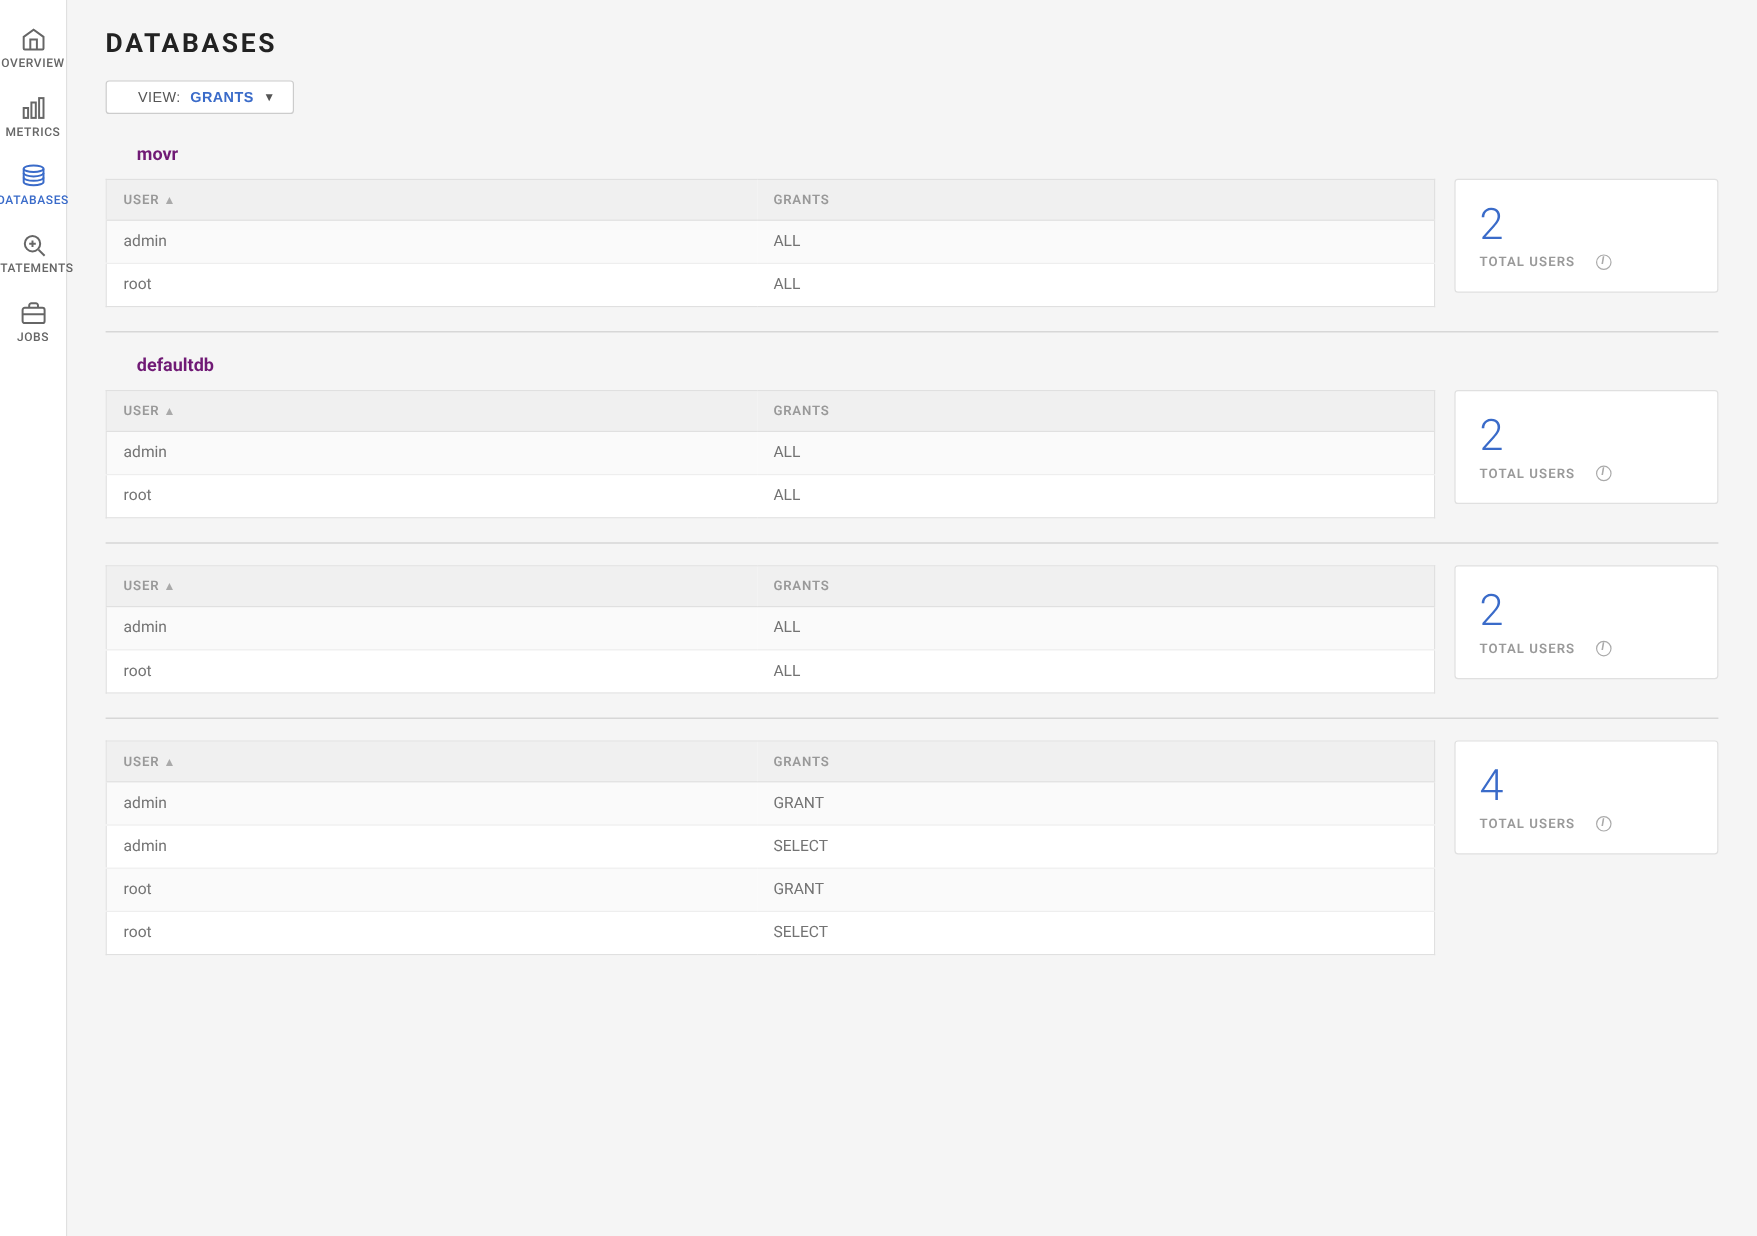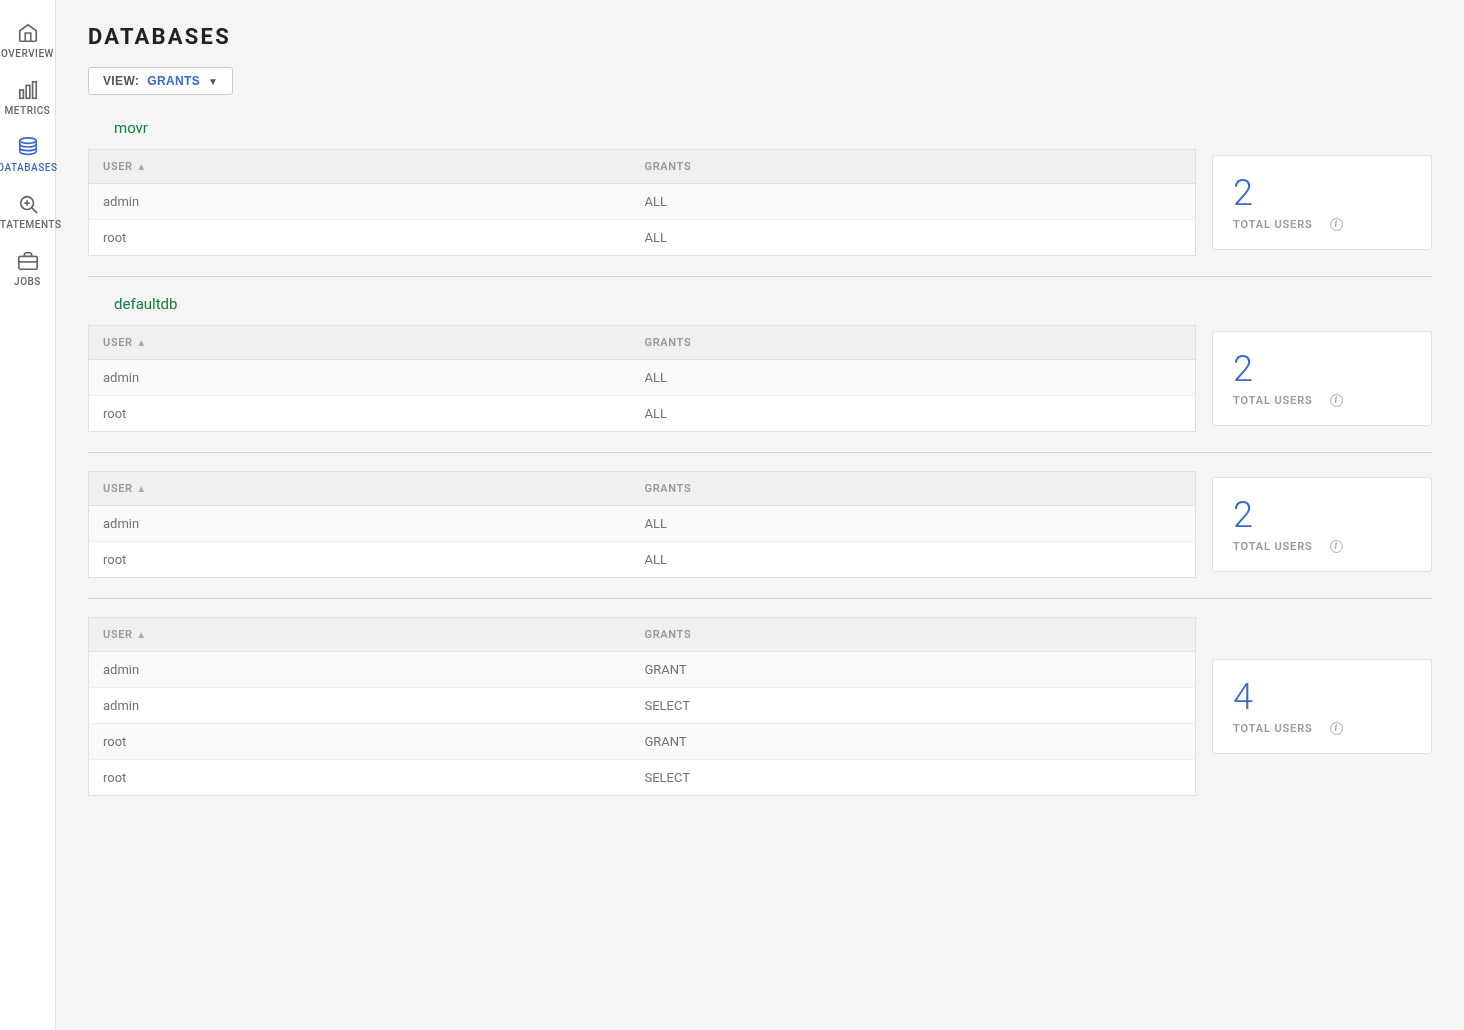--- a/index.html
+++ b/index.html
@@ -67,46 +67,46 @@
       background: #fff;
       padding: 6px 14px;
       border-radius: 3px;
       font-size: 12px;
       font-weight: 600;
       color: #444;
       cursor: pointer;
       margin-bottom: 24px;
       letter-spacing: 0.03em;
     }
-    .view-toggle .view-label { color: #555; font-weight: 700; }
+    .view-toggle .view-label { color: #555; font-weight: 400; margin-left: 12px; }
     .view-toggle .view-value { color: #3a6bc9; font-weight: 700; }
     .view-toggle .chevron { color: #555; font-size: 10px; }
 
     
     .db-section {
       margin-bottom: 0;
     }
     .db-divider {
       border: none;
       border-top: 1px solid #d0d0d0;
       margin: 20px 0 18px 0;
     }
 
     .db-name {
       font-size: 15px;
-      font-weight: 400;
-      color: #15803d;
+      font-weight: 700;
+      color: #701a75;
       margin-bottom: 12px;
       padding-left: 26px;
     }
 
     .db-layout {
       display: flex;
       gap: 16px;
-      align-items: center;
+      align-items: flex-start;
     }
 
     
     .db-table {
       flex: 1;
       border-collapse: collapse;
       background: #fff;
       border: 1px solid #e0e0e0;
     }
     .db-table thead tr {

